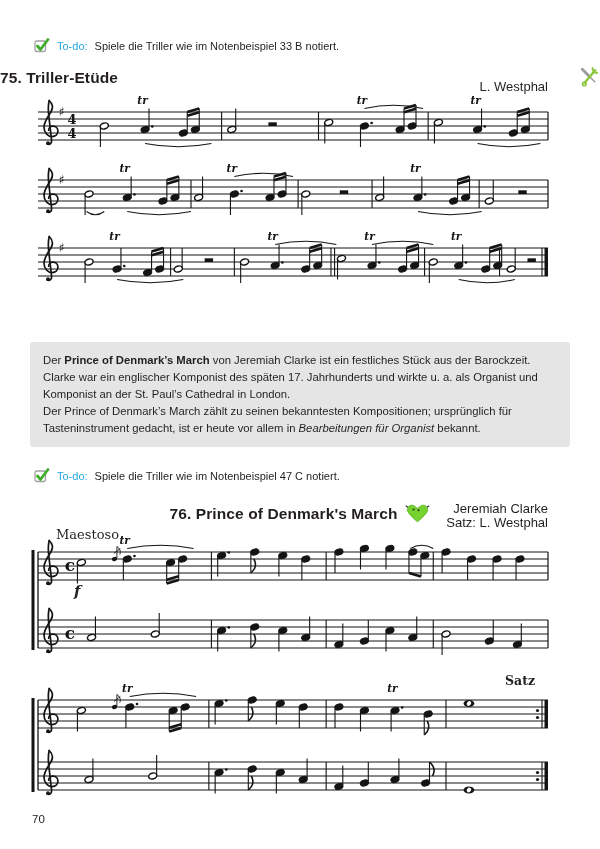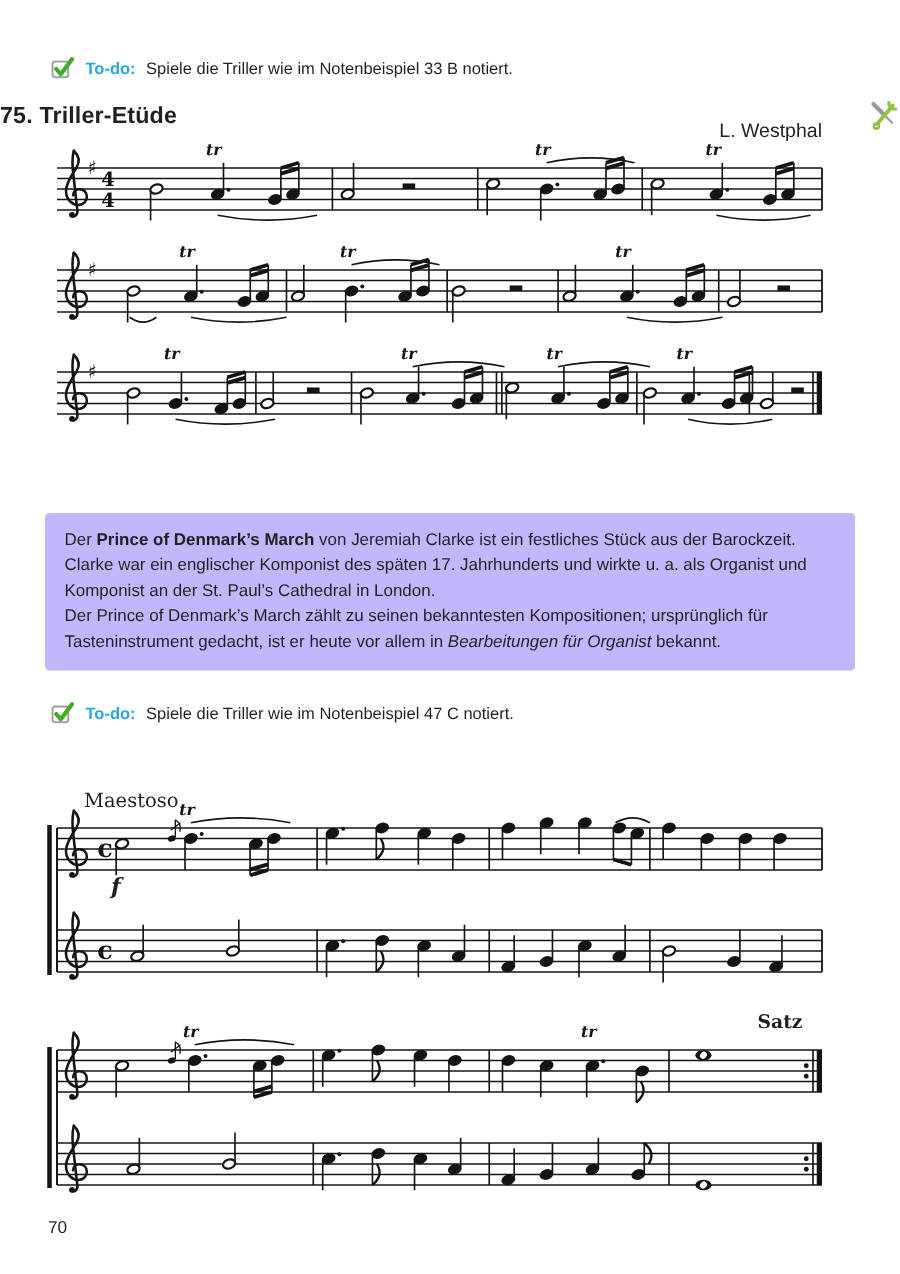--- a/index.html
+++ b/index.html
@@ -1,24 +1,24 @@
 <!DOCTYPE html>
 <html><head>
 <meta charset="utf-8">
 <style>
   html,body{margin:0;padding:0;background:#e8e8e8;}
   #page{position:relative;width:600px;height:849px;background:#ffffff;margin:0 auto;
         font-family:"Liberation Sans",sans-serif;color:#231f20;overflow:hidden;}
   .abs{position:absolute;}
   .todo{display:flex;align-items:center;gap:7px;font-size:11px;}
-  .todo .lbl{color:#29a8e0;font-weight:bold;}
+  .todo .lbl{color:#29a8e0;font-weight:normal;}
   .title-row{left:0;right:0;display:flex;justify-content:center;align-items:center;gap:8px;
              font-size:15.5px;font-weight:bold;letter-spacing:0.1px;}
   .credit{right:52px;text-align:right;font-size:13px;line-height:13.5px;}
-  .box{left:30px;right:30px;background:#c4b5fd;border-radius:3px;padding:10px 13px;
+  .box{left:30px;right:30px;background:#e5e5e5;border-radius:3px;padding:10px 13px;
        font-size:11.3px;line-height:17px;}
   .box p{margin:0;}
   .serif{font-family:"DejaVu Serif",serif;}
   #music-svg{position:absolute;left:0;top:0;}
 </style>
 </head>
 <body>
 
 <div id="page">
 
@@ -459,19 +459,32 @@
 
   <div class="todo abs" style="left:34px;top:468px;">
     <svg width="16" height="15" viewBox="0 0 16 15">
       <rect x="1" y="3" width="10.5" height="10.5" rx="1.8" fill="#ffffff" stroke="#a0a0a0" stroke-width="1.3"></rect>
       <path d="M3.5,8 L6.5,11.5 L14,1.5" fill="none" stroke="#3fae2a" stroke-width="2.8" stroke-linecap="round" stroke-linejoin="round"></path>
     </svg>
     <span class="lbl">To-do:</span>
     <span>Spiele die Triller wie im Notenbeispiel 47 C notiert.</span>
   </div>
 
+  <div class="title-row abs" style="top:503px;">
+    <span>76. Prince of Denmark's March</span>
+    <svg width="25" height="21" viewBox="0 0 24 20">
+      <path d="M12,18 C5,12 1.5,8.5 2.5,5 C3.3,2.2 7,1 9.3,3 L12,5.2 L14.7,3 C17,1 20.7,2.2 21.5,5 C22.5,8.5 19,12 12,18 Z" fill="#76d22f" stroke="#55b01c" stroke-width="0.8"></path>
+      <circle cx="8.2" cy="6.2" r="1" fill="#2d2d2d"></circle>
+      <circle cx="13" cy="6.8" r="1" fill="#2d2d2d"></circle>
+      <path d="M2.8,4 L0.8,2.6 M21.2,4 L23.2,2.6" stroke="#2d2d2d" stroke-width="1"></path>
+    </svg>
+  </div>
+  <div class="credit abs" style="top:502px;">
+    <div>Jeremiah Clarke</div>
+    <div>Satz: L. Westphal</div>
+  </div>
 
   <div class="abs serif" style="left:56px;top:527px;font-weight:normal;font-size:13px;">Maestoso</div>
   <div class="abs serif" style="left:74px;top:582px;font-weight:bold;font-style:italic;font-size:15px;">f</div>
   <div class="abs serif" style="left:505px;top:673px;font-weight:bold;font-size:12.5px;">Satz</div>
 
   <div class="abs" style="left:32px;top:813px;font-size:11.5px;">70</div>
 </div>
 
 </body></html>

